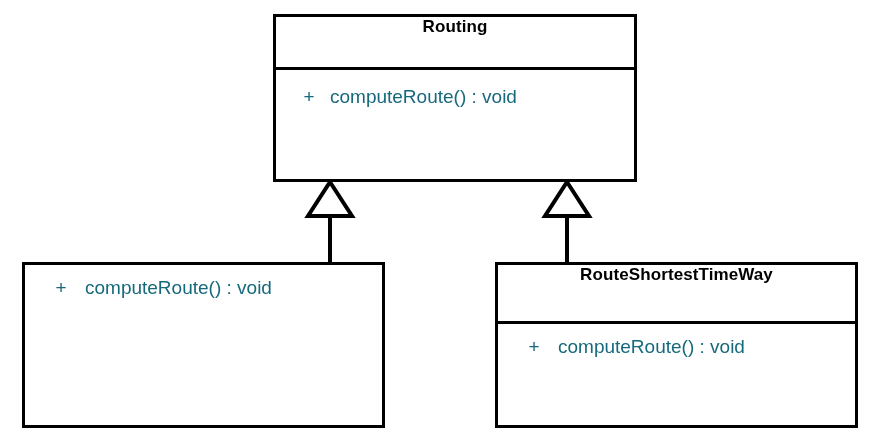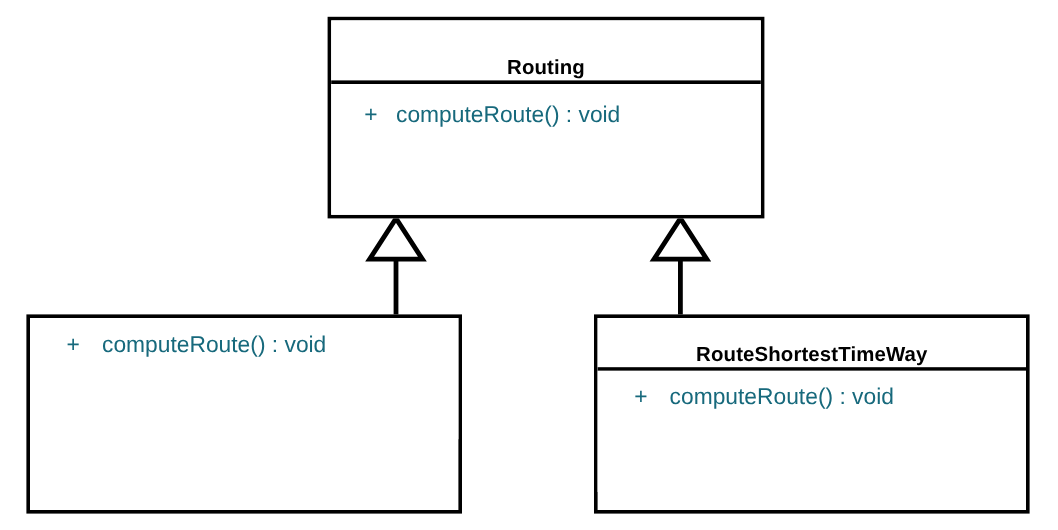--- a/index.html
+++ b/index.html
@@ -21,21 +21,21 @@
   .uml-class {
     position: absolute;
     box-sizing: border-box;
     background: #ffffff;
     border: 3px solid #000000;
     z-index: 2;
   }
   .uml-class-name-compartment {
     box-sizing: border-box;
     display: flex;
-    align-items: flex-end;
+    align-items: flex-start;
     justify-content: center;
     border-bottom: 3px solid #000000;
     background: #ffffff;
   }
   .uml-class-name {
     font-family: "Liberation Sans", sans-serif;
     font-weight: bold;
     color: #000000;
     letter-spacing: 0.1px;
     white-space: nowrap;
@@ -111,21 +111,21 @@
   }
 
   
   #class-routeshortesttimeway {
     left: 495px;
     top: 262px;
     width: 363px;
     height: 166px;
   }
   #class-routeshortesttimeway .uml-class-name-compartment {
-    height: 44px;
+    height: 59px;
   }
   #class-routeshortesttimeway .uml-class-name {
     font-size: 17px;
   }
   #class-routeshortesttimeway .uml-members-compartment {
     height: 101px;
     padding-top: 12px;
   }
   #class-routeshortesttimeway .uml-member-row {
     font-size: 19px;

